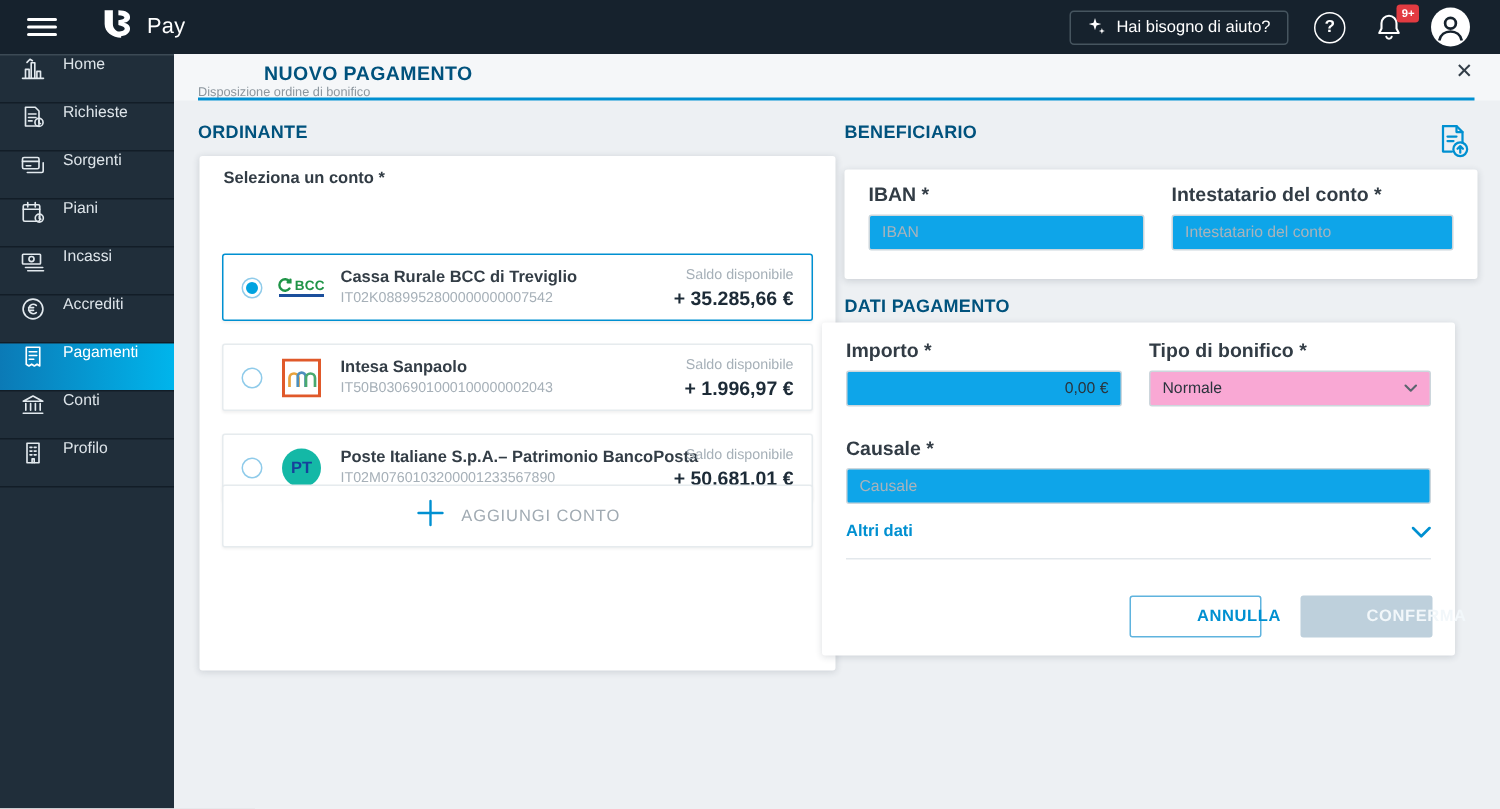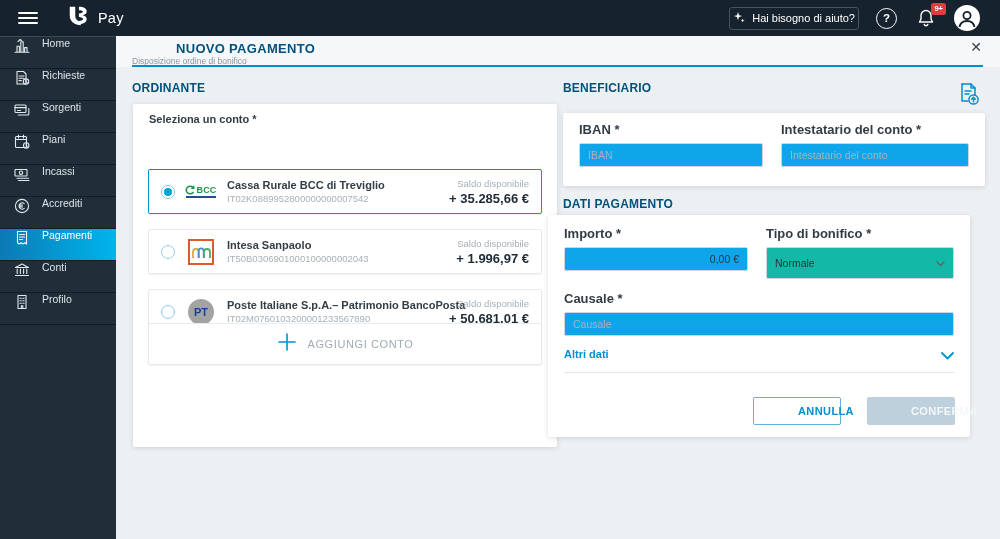--- a/index.html
+++ b/index.html
@@ -8,21 +8,21 @@
   .app { position:relative; width:1000px; height:539px; background:#edf0f3; overflow:hidden; }
 
   
   .topbar { position:absolute; top:0; left:0; right:0; height:36px; background:#16222d;
             display:flex; align-items:center; padding:0 20px 0 18px; z-index:5; }
   .menu-btn { width:20px; height:20px; display:flex; flex-direction:column; justify-content:center; gap:3px; cursor:pointer; }
   .menu-btn i { display:block; height:2px; background:#fff; border-radius:1px; }
   .brand { display:flex; align-items:center; margin-left:28px; }
   .brand-name { color:#fff; font-size:14.5px; margin-left:8px; letter-spacing:.2px; }
   .tb-spacer { flex:1; }
-  .help-btn { display:flex; align-items:center; gap:7px; height:23px; padding:0 3px;
+  .help-btn { display:flex; align-items:center; gap:7px; height:23px; padding:0 11px;
               border:1px solid #46555f; border-radius:3px; color:#fff; font-size:11px;
               background:transparent; cursor:pointer; font-family:inherit; }
   .q-icon { margin-left:17px; width:21px; height:21px; border:1.6px solid #fff; border-radius:50%;
             display:flex; align-items:center; justify-content:center; font-size:11.5px; font-weight:700; color:#fff; cursor:pointer; }
   .bell-wrap { margin-left:19px; position:relative; cursor:pointer; width:20px; height:20px; }
   .badge { position:absolute; top:-5px; right:-10px; background:#e23b41; color:#fff; font-size:7.5px;
            font-weight:700; padding:2px 3px; border-radius:2.5px; line-height:1; }
   .avatar { margin-left:18px; width:26px; height:26px; border-radius:50%; background:#fff;
             display:flex; align-items:center; justify-content:center; cursor:pointer; overflow:hidden; }
 
@@ -60,38 +60,38 @@
   .acc-info { margin-left:8px; flex:1; min-width:0; }
   .acc-name { font-size:11px; font-weight:700; color:#333d46; white-space:nowrap; }
   .acc-iban { font-size:9.5px; color:#a6b0b8; margin-top:2px; }
   .acc-right { text-align:right; flex:none; }
   .saldo-label { font-size:9.5px; color:#a6b0b8; }
   .saldo { font-size:13px; font-weight:700; color:#1d2b37; margin-top:2px; }
   .bcc-logo { display:flex; flex-direction:column; align-items:center; }
   .bcc-top { display:flex; align-items:center; gap:1px; }
   .bcc-txt { font-size:9px; font-weight:700; color:#1f9447; letter-spacing:.2px; }
   .bcc-bar { width:30px; height:2px; background:#1b4f9c; margin-top:1px; }
-  .poste-logo { width:26px; height:26px; border-radius:50%; background:#a3a3a3; display:flex;
+  .poste-logo { width:26px; height:26px; border-radius:50%; background:#14b8a6; display:flex;
                 align-items:center; justify-content:center; font-size:11px; font-weight:700; color:#16419b; }
   .add-box { position:absolute; left:15px; top:219px; width:394px; height:42px; border:1px solid #e6ebee;
              border-radius:2px; box-shadow:0 1px 2px rgba(0,0,0,.06); display:flex; align-items:center;
              justify-content:center; gap:11px; cursor:pointer; background:#fff; }
   .add-label { font-size:11px; color:#a0aab2; letter-spacing:.6px; }
 
   
   .card-ben { left:447px; top:77px; width:422px; height:73px; }
   .card-dati { left:432px; top:179px; width:422px; height:222px; }
   .import-icon { position:absolute; left:840px; top:45px; cursor:pointer; }
   .fgroup { position:absolute; }
   .fgroup label { display:block; font-size:13px; font-weight:700; color:#323c45; }
   .box { width:100%; height:24px; background:#0ea5e9; border:1px solid #ccd6dc; border-radius:2px;
          padding:0 8px; font-size:10.5px; color:#2a343d; font-family:inherit; margin-top:6px; }
   .box::placeholder { color:#a9b3bb; }
   .box.right { text-align:right; }
-  .select-box { height:32px; background:#14b8a6; border:1px solid #ccd6dc; border-radius:2px;
+  .select-box { height:24px; background:#f9a8d4; border:1px solid #ccd6dc; border-radius:2px;
                 display:flex; align-items:center; justify-content:space-between; padding:0 8px;
                 font-size:10.5px; color:#2a343d; margin-top:6px; cursor:pointer; }
   .altri { position:absolute; left:16px; top:133px; font-size:11px; font-weight:700; color:#0090d1; cursor:pointer; }
   .altri-chev { position:absolute; right:16px; top:131px; cursor:pointer; }
   .divider { position:absolute; left:16px; right:16px; top:157px; height:1px; background:#e3e8ec; }
   .btn { position:absolute; top:182px; width:88px; height:28px; font-size:11px; font-weight:700;
          letter-spacing:.4px; border-radius:2px; font-family:inherit; cursor:pointer;padding-left:44px; }
   .btn-annulla { left:205px; border:1px solid #5fb3de; color:#0090d1; background:#fff; }
   .btn-conferma { left:319px; border:none; background:#bed0dc; color:#f2f7fa; cursor:default; }
 </style>

